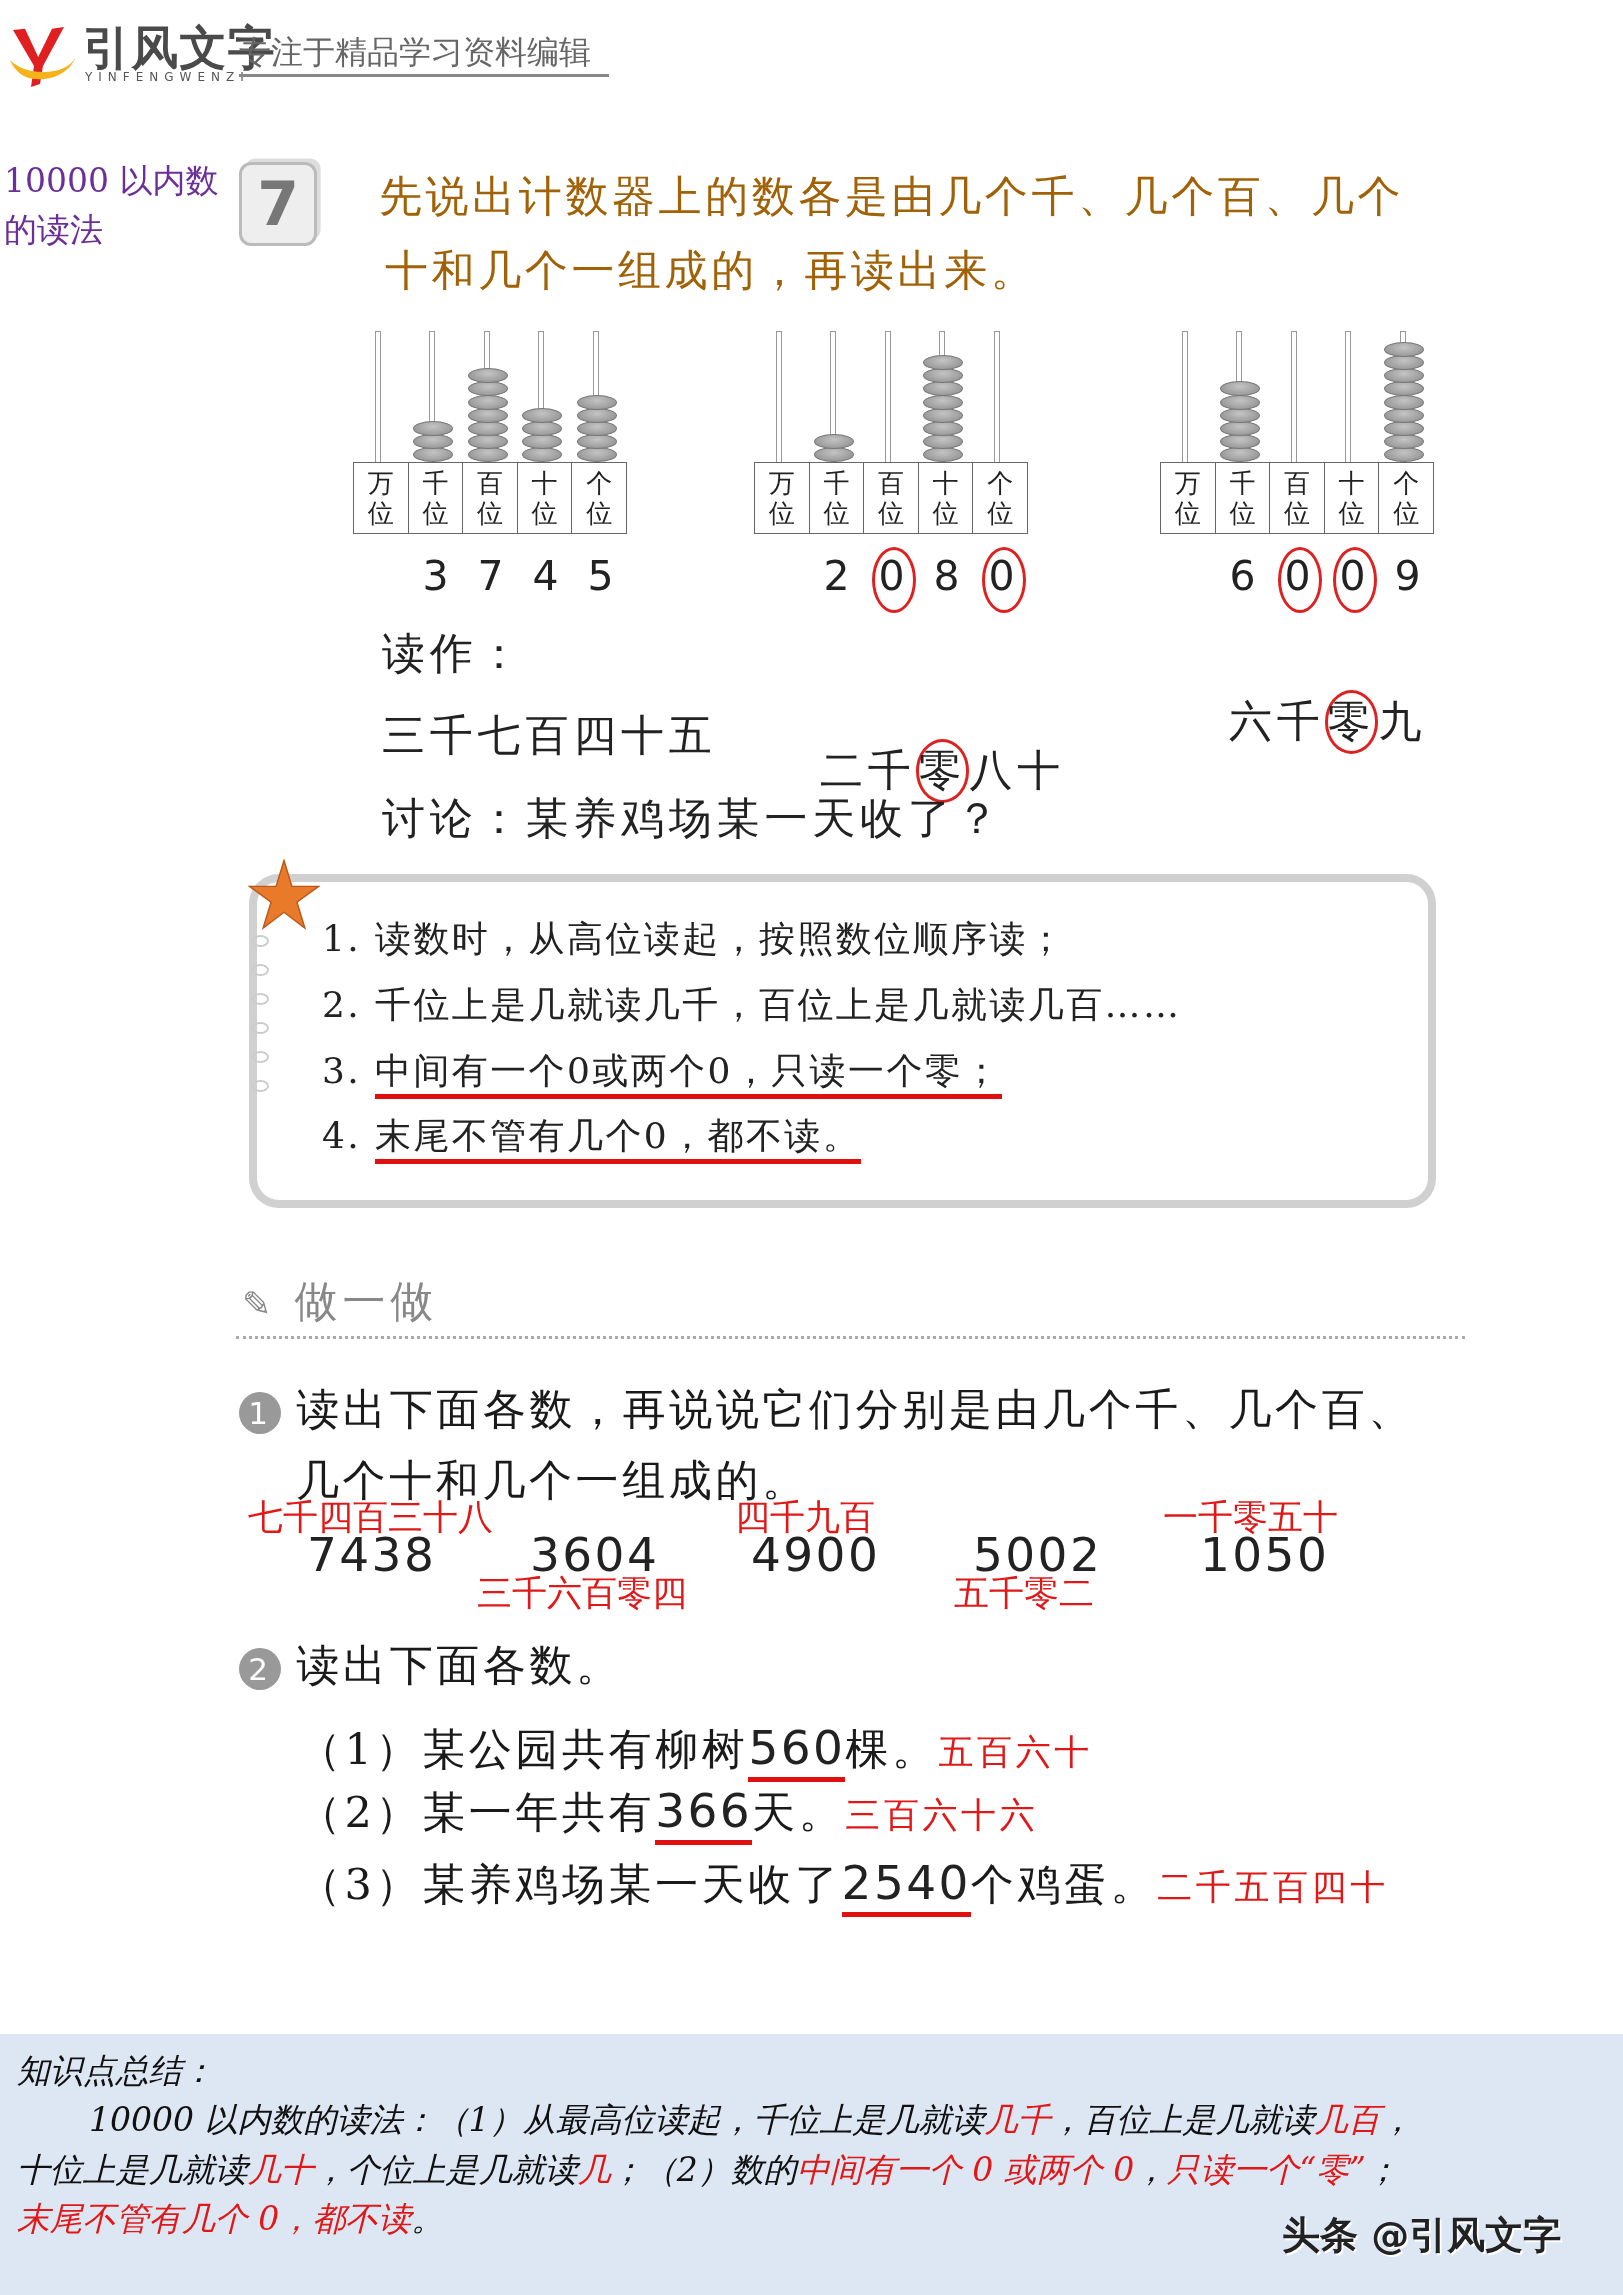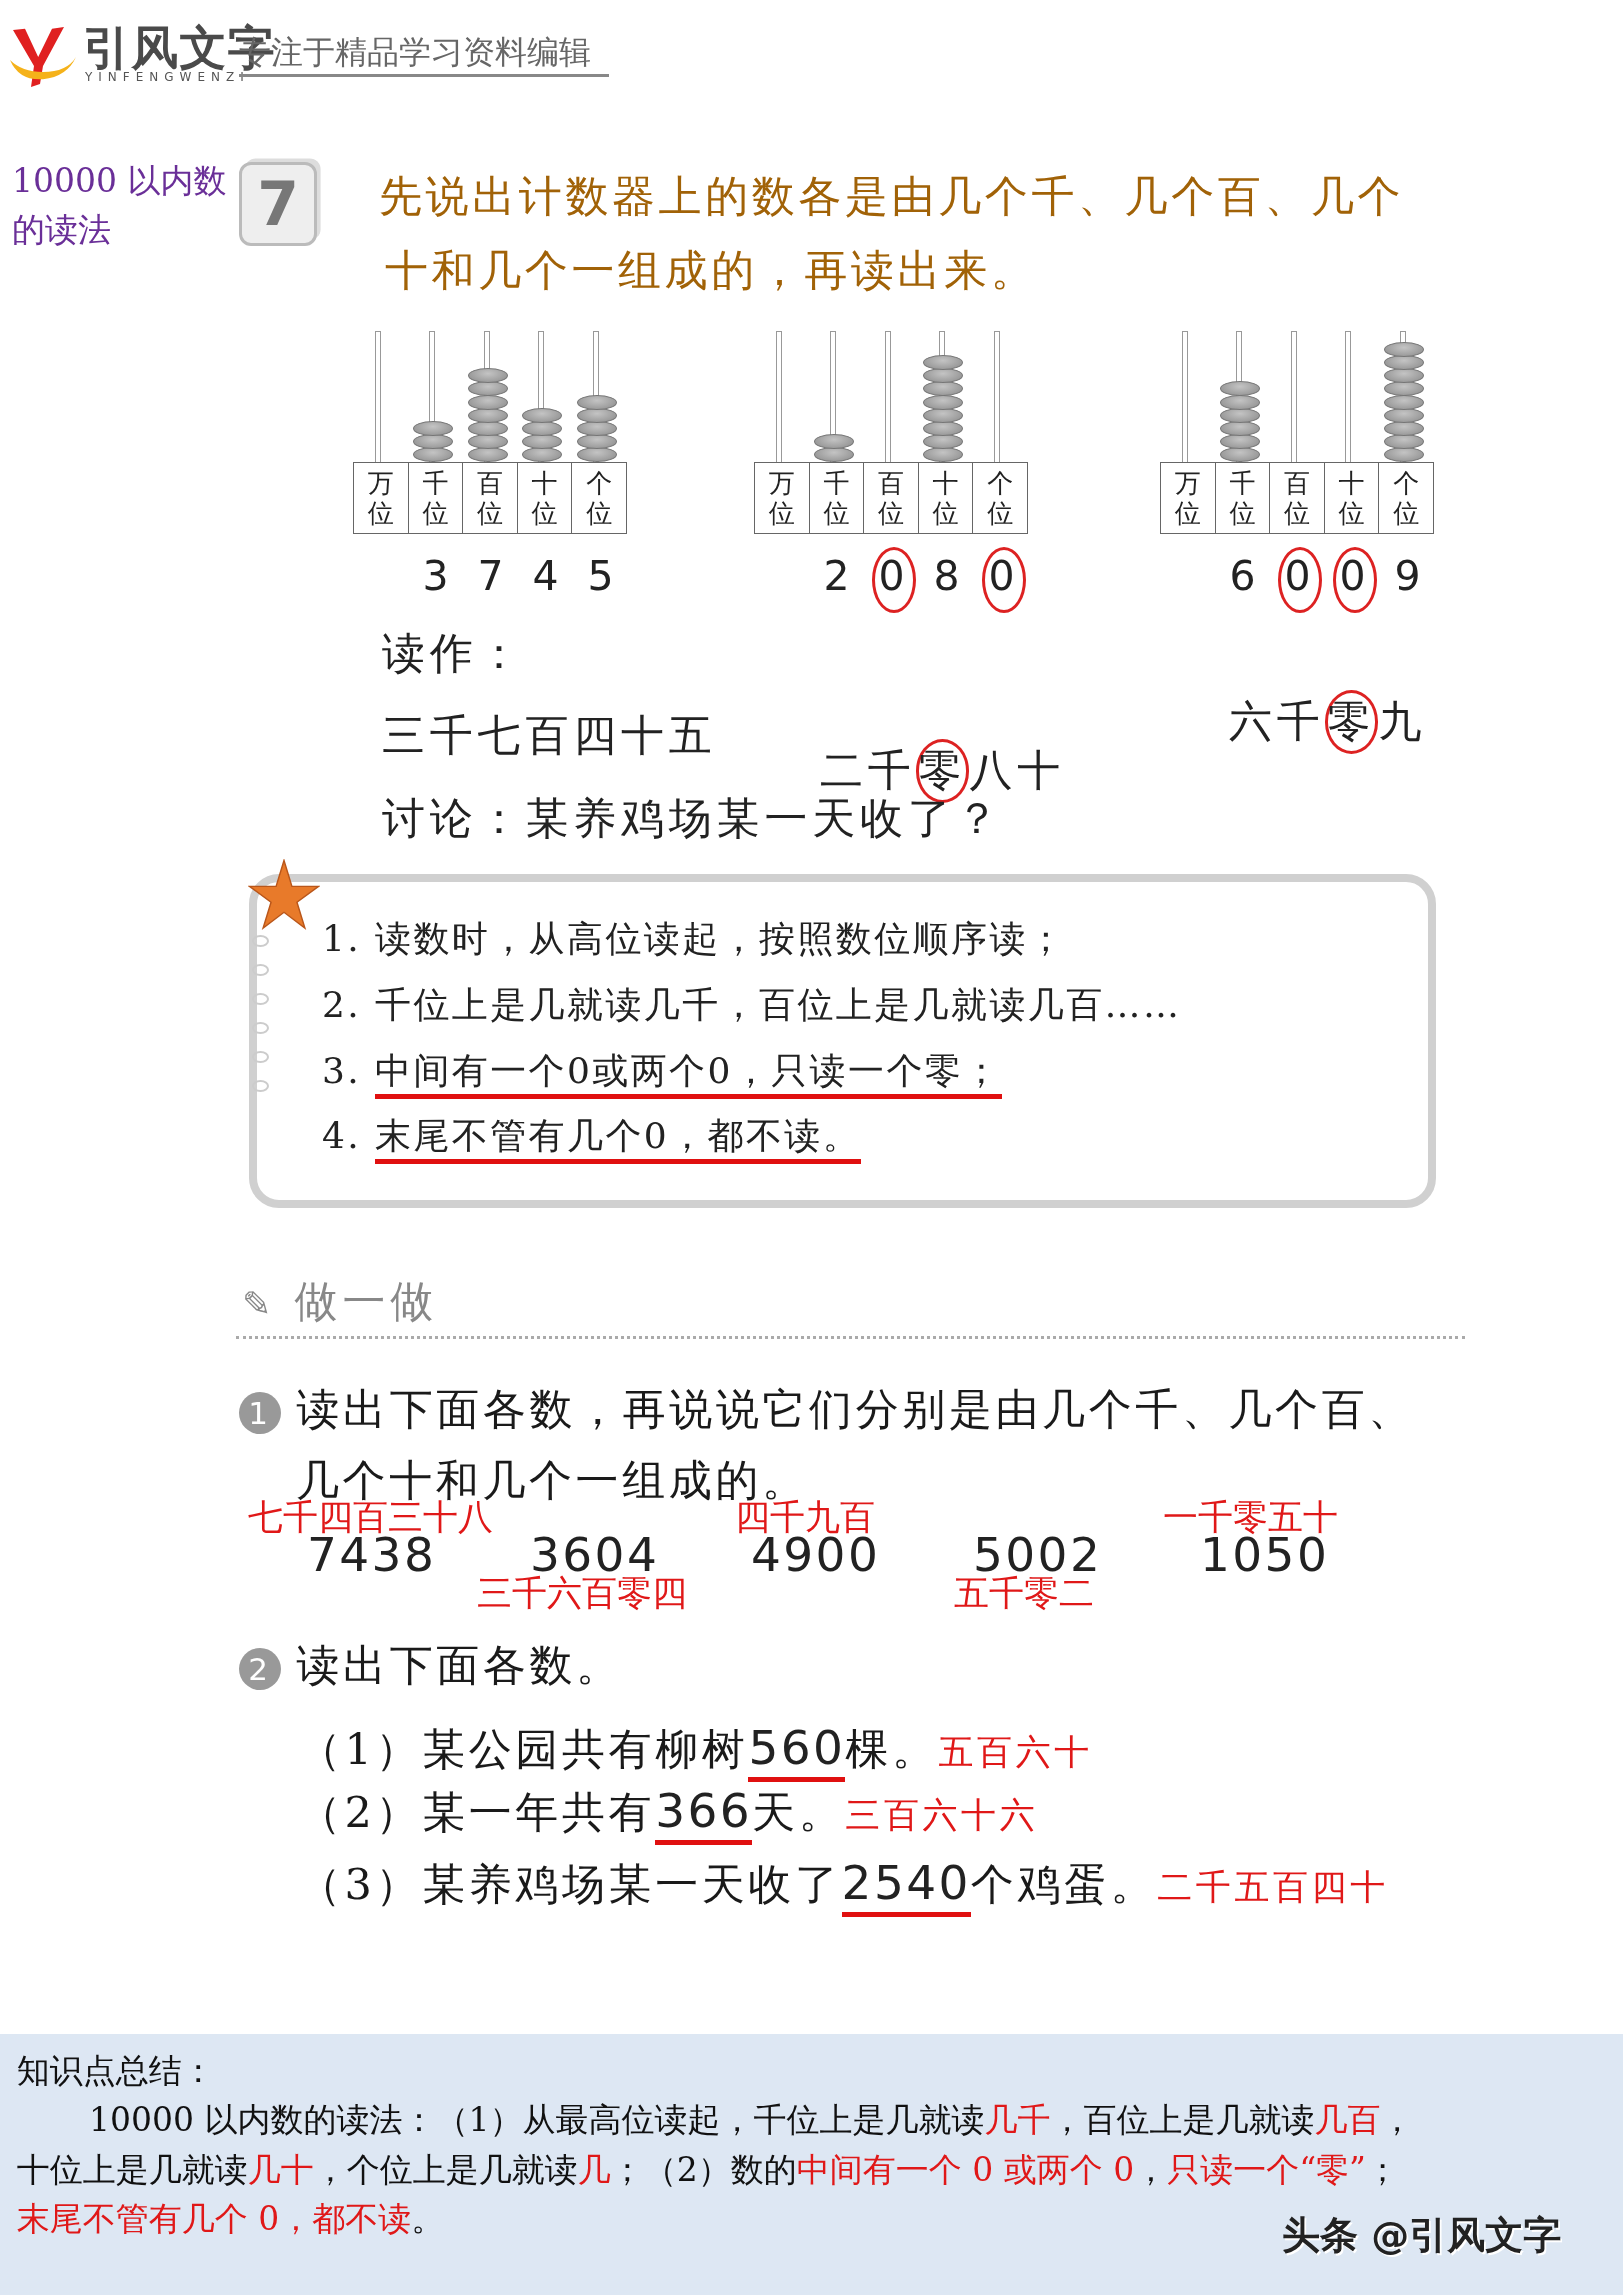--- a/index.html
+++ b/index.html
@@ -6,21 +6,21 @@
   body{width:1623px;height:2295px;position:relative;overflow:hidden;
        font-family:"DejaVu Serif","Liberation Serif",serif;color:#222;}
   .abs{position:absolute;}
   
   .logo{left:7.2px;top:24px;width:72px;height:66px;}
   .brand{left:83px;top:16.7px;font-family:"DejaVu Sans",sans-serif;font-size:47px;font-weight:bold;color:#4a4a4a;letter-spacing:1.2px;}
   .brand-en{left:85px;top:70px;font-family:"DejaVu Sans",sans-serif;font-size:12px;letter-spacing:6px;color:#555;}
   .slogan{left:239px;top:31px;font-family:"DejaVu Sans",sans-serif;font-size:32px;color:#666;}
   .hrule{left:239px;top:74px;width:370px;height:3px;background:#888;}
   
-  .side{left:12px;top:156px;font-size:33px;line-height:49px;color:#6a2f98;width:227px;}
+  .side{left:4px;top:156px;font-size:33px;line-height:49px;color:#6a2f98;width:227px;}
   
   .badge{left:239px;top:162px;width:72px;height:78px;border:3.6px solid #bbb;border-radius:12px;background:#eee;
          box-shadow:4.8px -4.8px 0 -1.2px #ddd;display:flex;align-items:center;justify-content:center;
          font-family:"DejaVu Sans",sans-serif;font-size:60px;font-weight:bold;color:#777;}
   .q{left:379px;font-size:43px;letter-spacing:3.6px;color:#a16207;}
   
   .abacus{position:absolute;top:331px;width:274px;}
   .rods{position:relative;height:131px;}
   .rod{position:absolute;bottom:0;width:6px;height:131px;border:1.2px solid #999;border-bottom:none;background:#fff;box-sizing:border-box;}
   .bead{position:absolute;width:38px;height:13px;border-radius:50%/50%;background:radial-gradient(ellipse at 50% 35%,#c4c4c4,#8a8a8a);border:0.6px solid #777;}
@@ -44,21 +44,21 @@
   .dotline{left:236px;top:1336px;width:1229px;border-top:3px dotted #aaa;}
   .num-circle{display:inline-flex;width:42px;height:42px;border-radius:50%;background:#999;color:#fff;align-items:center;justify-content:center;
               font-family:"DejaVu Sans",sans-serif;font-size:31px;vertical-align:middle;margin-right:15.5px;}
   .ex{left:239px;font-size:43px;color:#1a1a1a;letter-spacing:3.6px;}
   .bignum{font-family:"DejaVu Sans",sans-serif;font-size:47px;color:#222;letter-spacing:2.4px;}
   .red{color:#e01818;}
   .redlabel{font-family:"DejaVu Sans",sans-serif;font-size:35px;color:#e01818;}
   .u-red{border-bottom:5.4px solid #e01010;padding-bottom:2.4px;}
   
   .summary{left:0;top:2034px;width:1623px;height:262px;background:#dde7f3;}
-  .sum-text{left:16.7px;font-size:33px;color:#111;line-height:48px;}
+  .sum-text{left:16.7px;font-size:33px;color:#111;line-height:48px;font-style:italic;}
   .watermark{left:1282px;top:2210px;font-family:"DejaVu Sans",sans-serif;font-size:38px;color:#222;font-weight:bold;text-shadow:1.8px 1.8px 0 #fff;}
 </style>
 </head>
 <body>
 
 <div class="abs logo">
   <svg width="72" height="66" viewBox="0 0 120 110">
     <path d="M10 10 L45 70 L40 105 L55 100 L60 70 L95 5 L75 8 L52 55 L30 8 Z" fill="#e02020"></path>
     <path d="M5 60 Q20 95 60 92 Q100 88 115 55 Q100 80 60 80 Q25 80 5 60 Z" fill="#f5b21a"></path>
   </svg>

